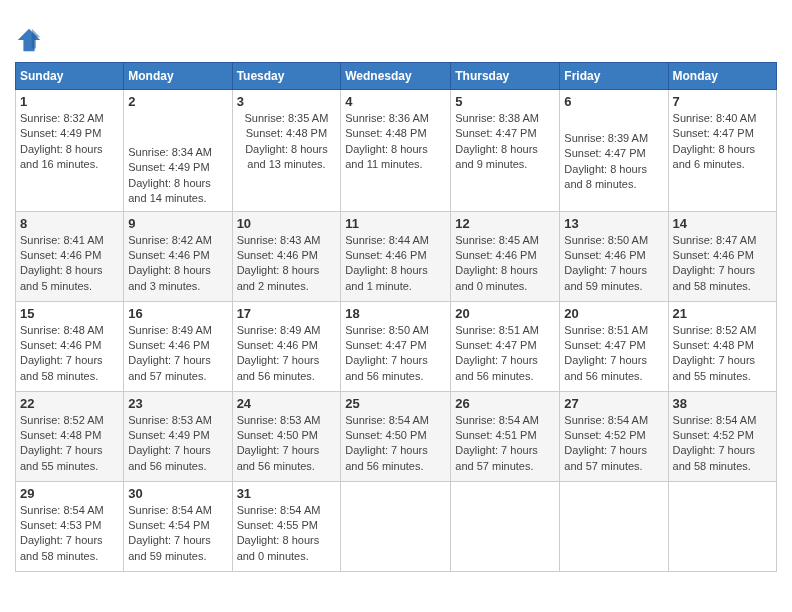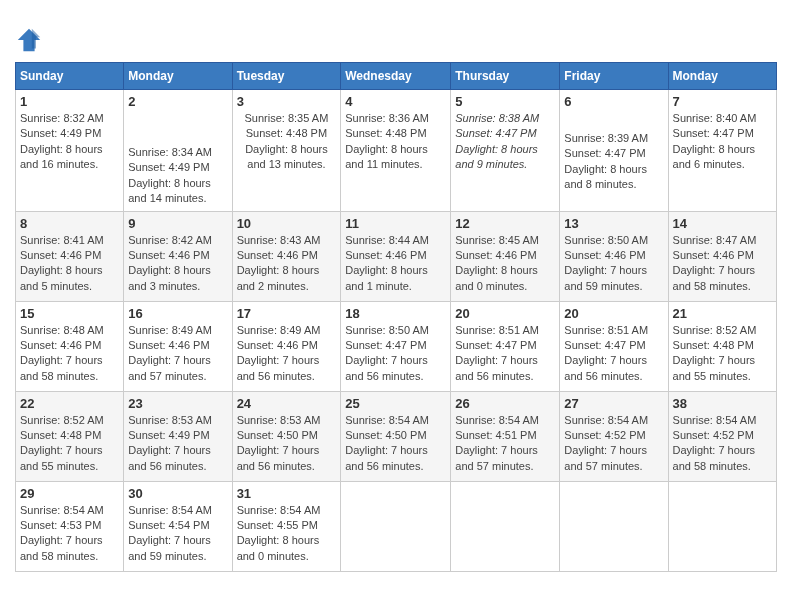--- a/index.html
+++ b/index.html
@@ -148,21 +148,21 @@
           </td>
           <td>
             <span class="day-num">4</span>
             <div class="day-info" style="white-space: pre-line;">Sunrise: 8:36 AM
 Sunset: 4:48 PM
 Daylight: 8 hours
 and 11 minutes.</div>
           </td>
           <td>
             <span class="day-num">5</span>
-            <div class="day-info" style="white-space: pre-line; font-style: italic;">Sunrise: 8:38 AM
+            <div class="day-info" style="white-space: pre-line;">Sunrise: 8:38 AM
 Sunset: 4:47 PM
 Daylight: 8 hours
 and 9 minutes.</div>
           </td>
           <td>
             <span class="day-num">6</span>
             <div class="day-info" style="white-space: pre-line; margin-top: 22px;">Sunrise: 8:39 AM
 Sunset: 4:47 PM
 Daylight: 8 hours
 and 8 minutes.</div>

